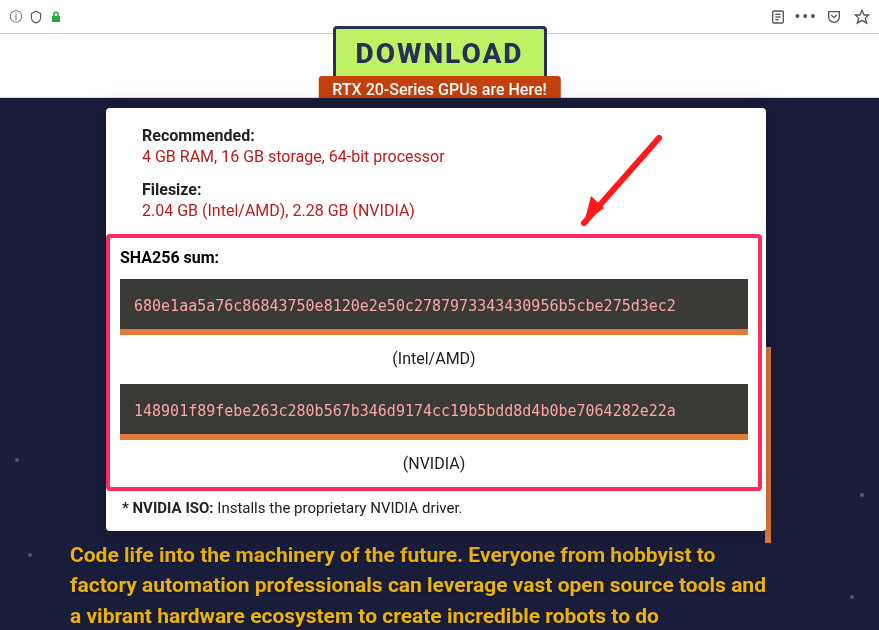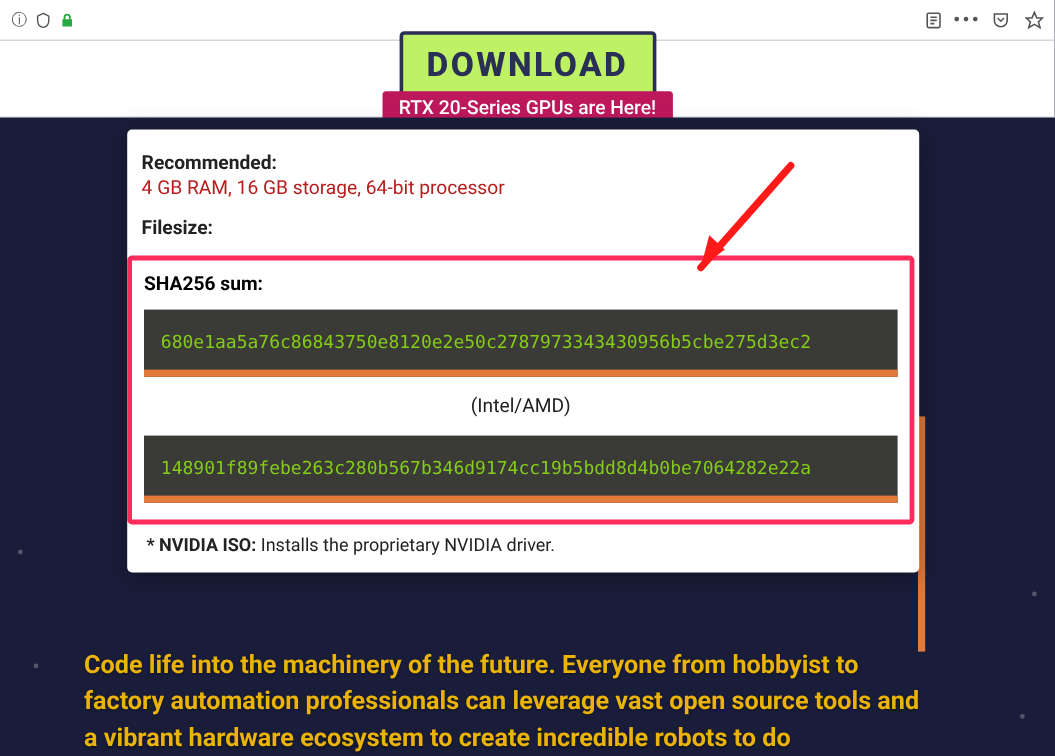--- a/index.html
+++ b/index.html
@@ -71,21 +71,21 @@
       font-size: 28px;
       letter-spacing: 2px;
       color: #2a2f55;
       background: #bef264;
     }
     .banner {
       position: absolute;
       left: 50%;
       top: 42px;
       transform: translateX(-50%);
-      background: #be185d;
+      background: #c2410c;
       color: #fff;
       font-size: 16px;
       padding: 4px 14px;
       border-radius: 3px;
       font-weight: 500;
     }
     .bg-fill {
       position: absolute;
       top: 98px; left: 0; right: 0; bottom: 0;
       background: #1a1d3a;
@@ -97,20 +97,21 @@
       width: 660px;
       background: #fff;
       border-radius: 4px;
       box-shadow: 0 4px 24px rgba(0,0,0,0.3);
       padding: 18px 0 14px 0;
       z-index: 10;
     }
     .section {
       padding: 0 12px;
       margin-bottom: 14px;
+      margin-left: 24px;
     }
     .label {
       font-weight: 700;
       font-size: 16px;
       color: #222;
     }
     .value {
       font-size: 16px;
       color: #b91c1c;
       margin-top: 2px;
@@ -121,21 +122,21 @@
       border-radius: 4px;
       padding: 10px 10px;
     }
     .sha-label {
       font-weight: 700;
       font-size: 16px;
       margin-bottom: 12px;
     }
     .hash-block {
       background: #3a3a37;
-      color: #84cc16;
+      color: #fca5a5;
       font-family: monospace;
       font-size: 15px;
       padding: 18px 14px 14px 14px;
       border-bottom: 6px solid #e17a3a;
       overflow: hidden;
       white-space: nowrap;
       margin-bottom: 4px;
     }
     .hash-caption {
       text-align: center;
@@ -247,26 +248,28 @@
 
 <div class="orange-bar"></div>
 
 <div class="modal">
   <div class="section">
     <div class="label">Recommended:</div>
     <div class="value">4 GB RAM, 16 GB storage, 64-bit processor</div>
   </div>
   <div class="section">
     <div class="label">Filesize:</div>
+    <div class="value">2.04 GB (Intel/AMD), 2.28 GB (NVIDIA)</div>
   </div>
   <div class="highlight-box">
     <div class="sha-label">SHA256 sum:</div>
     <div class="hash-block">680e1aa5a76c86843750e8120e2e50c2787973343430956b5cbe275d3ec2</div>
     <div class="hash-caption">(Intel/AMD)</div>
     <div class="hash-block">148901f89febe263c280b567b346d9174cc19b5bdd8d4b0be7064282e22a</div>
+    <div class="hash-caption" style="margin-bottom:4px;">(NVIDIA)</div>
   </div>
   <div class="note">
     <span class="strong">* NVIDIA ISO:</span><span> Installs the proprietary NVIDIA driver.</span>
   </div>
 </div>
 
 <svg class="arrow" width="120" height="120" viewBox="0 0 120 120">
   <line x1="100" y1="10" x2="25" y2="95" stroke="#ff1a1a" stroke-width="6" stroke-linecap="round"></line>
   <polygon points="25,95 45,80 32,68" fill="#ff1a1a"></polygon>
 </svg>

